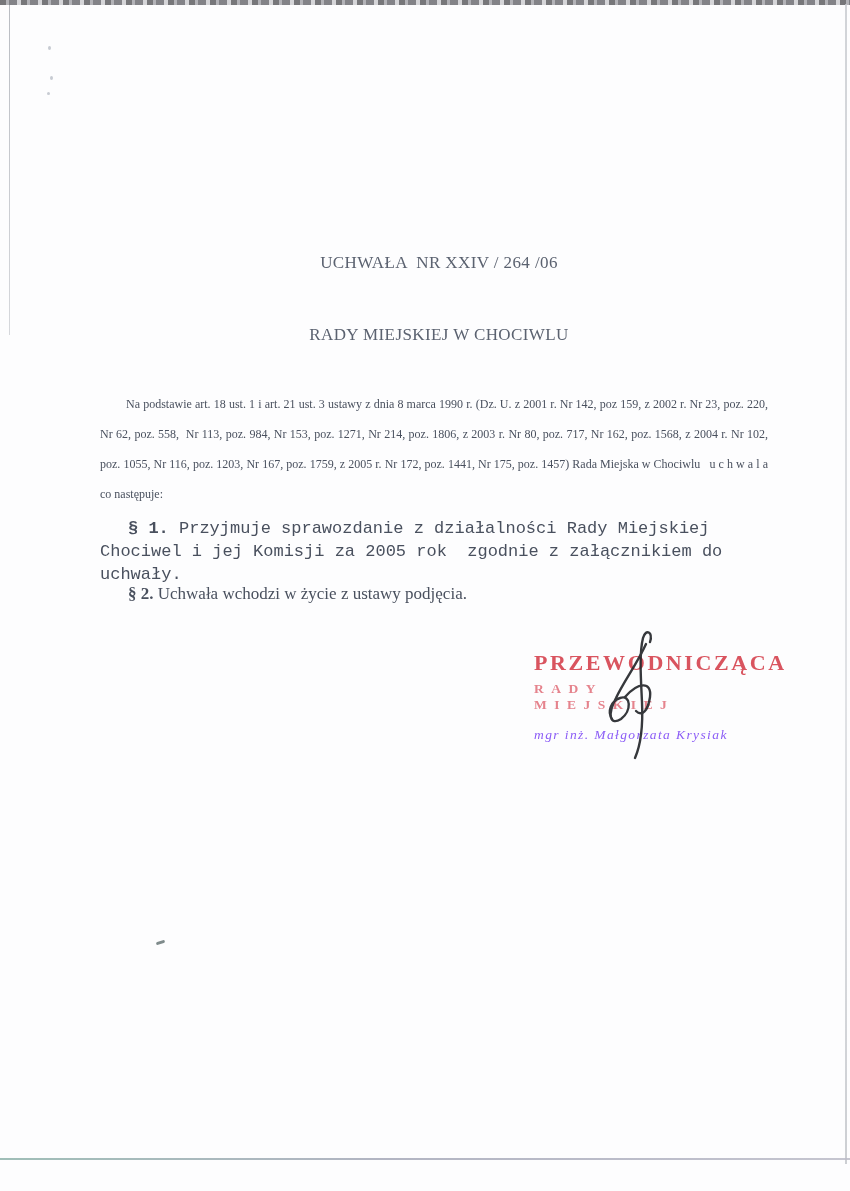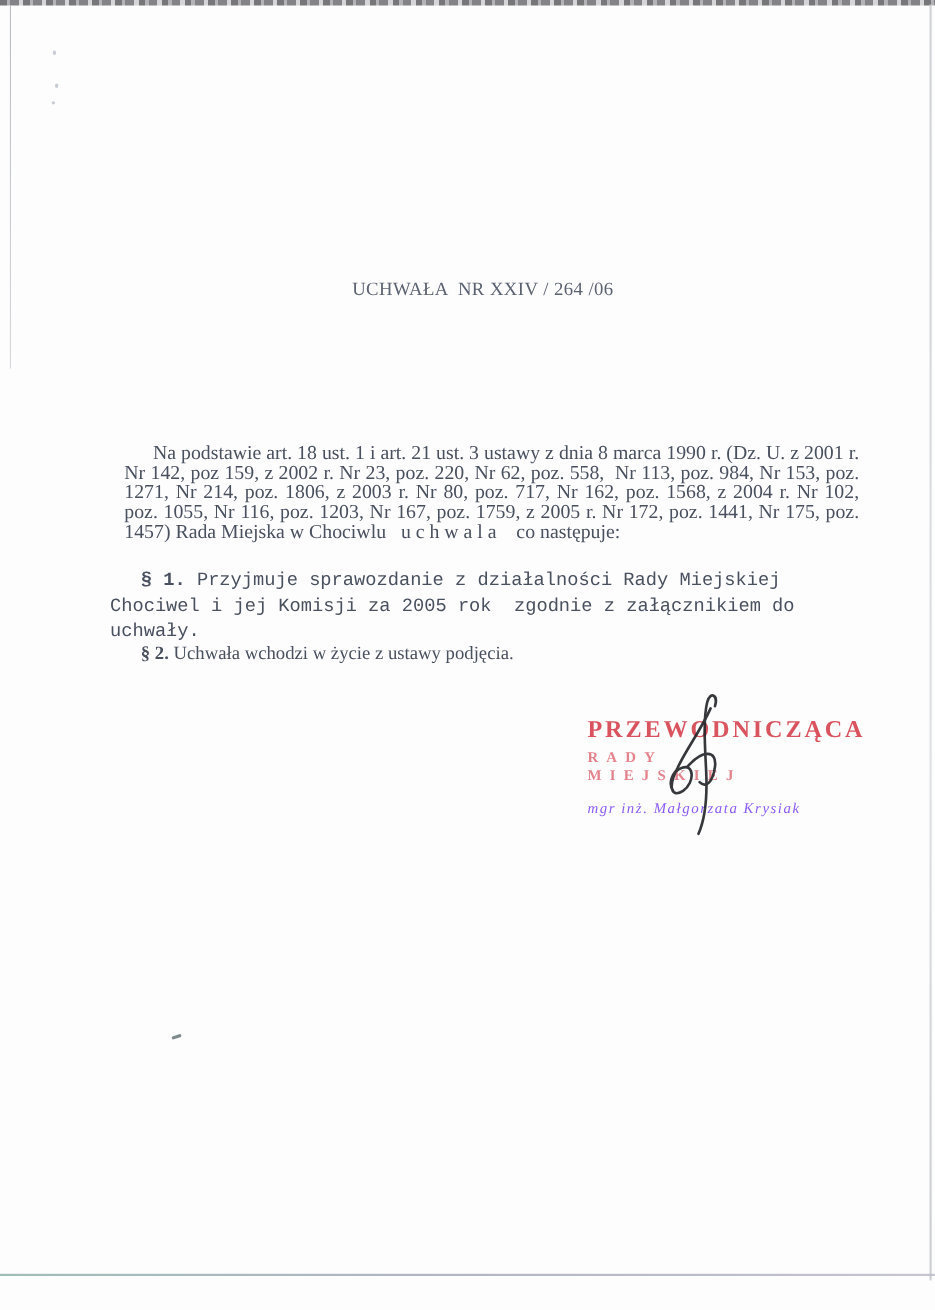--- a/index.html
+++ b/index.html
@@ -45,22 +45,22 @@
     position:absolute;left:0;right:0;top:203px;
     text-align:center;padding-left:28px;
     font-size:17px;line-height:24px;color:#5b6270;
     letter-spacing:.4px;white-space:pre-wrap;
   }
   .subject{
     position:absolute;left:100px;top:331px;width:680px;margin:0;
     font-size:17px;line-height:23px;color:#515868;white-space:pre-wrap;
   }
   .legal{
-    position:absolute;left:100px;top:389px;width:668px;margin:13px;
-    font-size:18px;line-height:18px;text-align:justify;text-indent:26px;
+    position:absolute;left:100px;top:389px;width:668px;margin:0;
+    font-size:12px;line-height:30px;text-align:justify;text-indent:26px;
     white-space:pre-wrap;color:#49505e;
   }
   .par{
     position:absolute;left:100px;width:668px;margin:0;
     font-size:17px;line-height:23px;text-align:left;text-indent:28px;
     white-space:pre-wrap;color:#49505e;
   }
   .par1{top:517px;font-family:Liberation Mono, monospace;}
   .par2{top:582px;}
   .par-label{font-weight:bold;}
@@ -94,20 +94,21 @@
   <div class="scan-edge-left"></div>
   <div class="scan-edge-right"></div>
   <div class="scan-edge-bottom"></div>
   <div class="pencil-dot pd1"></div>
   <div class="pencil-dot pd2"></div>
   <div class="pencil-dot pd3"></div>
   <div class="ink-speck"></div>
 
   <div class="title-block">
     <div>UCHWAŁA  NR XXIV / 264 /06</div>
+    <div>RADY MIEJSKIEJ W CHOCIWLU</div>
   </div>
 
 
   <p class="legal">Na podstawie art. 18 ust. 1 i art. 21 ust. 3 ustawy z dnia 8 marca 1990 r. (Dz. U. z 2001 r. Nr 142, poz 159, z 2002 r. Nr 23, poz. 220, Nr 62, poz. 558,  Nr 113, poz. 984, Nr 153, poz. 1271, Nr 214, poz. 1806, z 2003 r. Nr 80, poz. 717, Nr 162, poz. 1568, z 2004 r. Nr 102, poz. 1055, Nr 116, poz. 1203, Nr 167, poz. 1759, z 2005 r. Nr 172, poz. 1441, Nr 175, poz. 1457) Rada Miejska w Chociwlu   u c h w a l a    co następuje:</p>
 
   <p class="par par1"><span class="par-label">§ 1.</span><span> Przyjmuje sprawozdanie z działalności Rady Miejskiej Chociwel i jej Komisji za 2005 rok  zgodnie z załącznikiem do uchwały.</span></p>
 
   <p class="par par2"><span class="par-label">§ 2.</span><span> Uchwała wchodzi w życie z ustawy podjęcia.</span></p>
 
   <div class="stamp">

